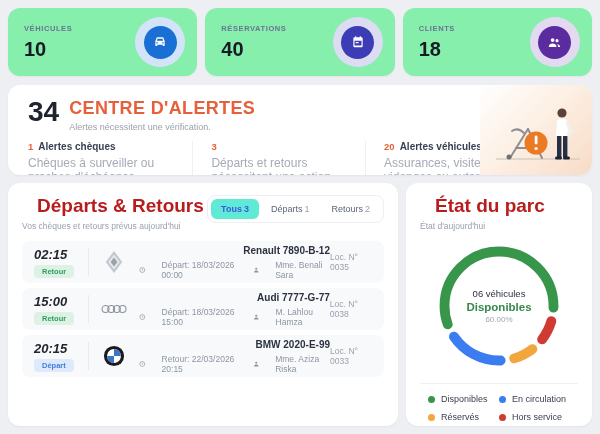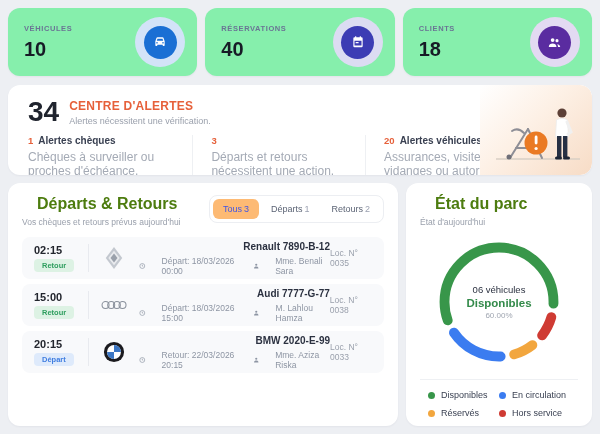--- a/index.html
+++ b/index.html
@@ -27,57 +27,57 @@
   .c1 .stat-icon-outer { background:#d3e3f8; } .c1 .stat-icon-inner { background:#1a6fd4; }
   .c2 .stat-icon-outer { background:#dcdcf2; } .c2 .stat-icon-inner { background:#3c3cb4; }
   .c3 .stat-icon-outer { background:#e3daf2; } .c3 .stat-icon-inner { background:#5a2ca0; }
 
   
   .alert-card {
     position:relative; margin-top:9px; height:90px;
     background:#fff; border-radius:12px; box-shadow:0 1px 2px rgba(30,40,70,.05);
     overflow:hidden;
   }
-  .alert-head { display:flex; align-items:flex-end; gap:10px; padding:13px 20px 0; }
+  .alert-head { display:flex; align-items:flex-start; gap:10px; padding:13px 20px 0; }
   .alert-count { font-size:28px; font-weight:700; color:#20242e; line-height:1; }
-  .alert-title { font-size:12px; font-weight:700; color:#e6603a; letter-spacing:.02em; }
+  .alert-title { font-size:18px; font-weight:700; color:#e6603a; letter-spacing:.02em; }
   .alert-subtitle { font-size:9px; color:#9aa0ac; margin-top:3px; }
   .alert-items { display:flex; padding:9px 20px 0; }
   .alert-item { padding-right:18px; margin-right:18px; border-right:1px solid #eef0f3; }
   .alert-item:last-child { border-right:none; }
   .alert-item-head { display:flex; gap:5px; align-items:baseline; }
   .alert-item-count { font-size:9.5px; font-weight:700; color:#e6603a; }
   .alert-item-label { font-size:10px; font-weight:600; color:#3a4152; }
   .alert-item-desc { font-size:12px; color:#a4aab5; margin-top:4px; }
   .alert-illus {
     position:absolute; top:0; right:0; bottom:0; width:112px;
     background:linear-gradient(135deg,#ffffff 0%,#fdf0e5 45%,#f7dcc6 100%);
     border-radius:0 12px 12px 0;
   }
 
   
   .bottom-row { display:flex; gap:8px; margin-top:8px; height:243px; }
   .card { background:#fff; border-radius:12px; box-shadow:0 1px 2px rgba(30,40,70,.05); }
   .departures-card { width:390px; padding:12px 14px; }
   .dep-header { display:flex; align-items:flex-start; justify-content:space-between; }
-  .section-title { font-size:16px; font-weight:700; color:#4d7c0f;padding-left:15px; }
+  .section-title { font-size:19px; font-weight:700; color:#b91c1c;padding-left:15px; }
   .section-subtitle { font-size:8.5px; color:#9aa0ac; margin-top:4px; }
   .tabs { display:flex; gap:2px; border:1px solid #eceef2; border-radius:8px; padding:3px; background:#fff; }
   .tab { font-size:9px; color:#5c6475; padding:5px 10px; border-radius:6px; cursor:pointer; white-space:nowrap; }
   .tab .tab-count { color:#9aa0b0; margin-left:2px; }
-  .tab.active { background:#fdba74; color:#4156e3; font-weight:400; }
+  .tab.active { background:#5eead4; color:#4156e3; font-weight:700; }
   .tab.active .tab-count { color:#4156e3; }
 
   .dep-rows { margin-top:10px; display:flex; flex-direction:column; gap:5px; }
   .dep-row {
     display:flex; align-items:center; background:#f8f9fb; border-radius:8px;
     padding:6px 12px; height:42px; cursor:pointer;
   }
   .time-col { width:50px; flex:none; display:flex; flex-direction:column; align-items:flex-start; }
-  .dep-time { font-size:11px; font-weight:700; color:#23262e; }
+  .dep-time { font-size:13px; font-weight:700; color:#23262e;font-style:italic; }
   .badge { font-size:7.5px; font-weight:700; padding:2px 8px; border-radius:4px; margin-top:3px; }
   .badge.retour { background:#ddf2e4; color:#2f9e5f; }
   .badge.depart { background:#deeafb; color:#3f7de0; }
   .v-divider { width:1px; height:28px; background:#e8eaef; margin:0 12px 0 4px; flex:none; }
   .brand-logo { width:26px; height:26px; flex:none; display:flex; align-items:center; justify-content:center; }
   .dep-info { margin-left:12px; }
   .dep-vehicle { font-size:10px; font-weight:700; color:#2b3140;text-align:right; }
   .dep-meta { display:flex; align-items:center; gap:12px; margin-top:4px; }
   .meta-item { display:flex; align-items:center; gap:16px; font-size:8.5px; color:#8d95a3; }
   .dep-loc { margin-left:auto; font-size:8.5px; color:#9aa0ac; }

